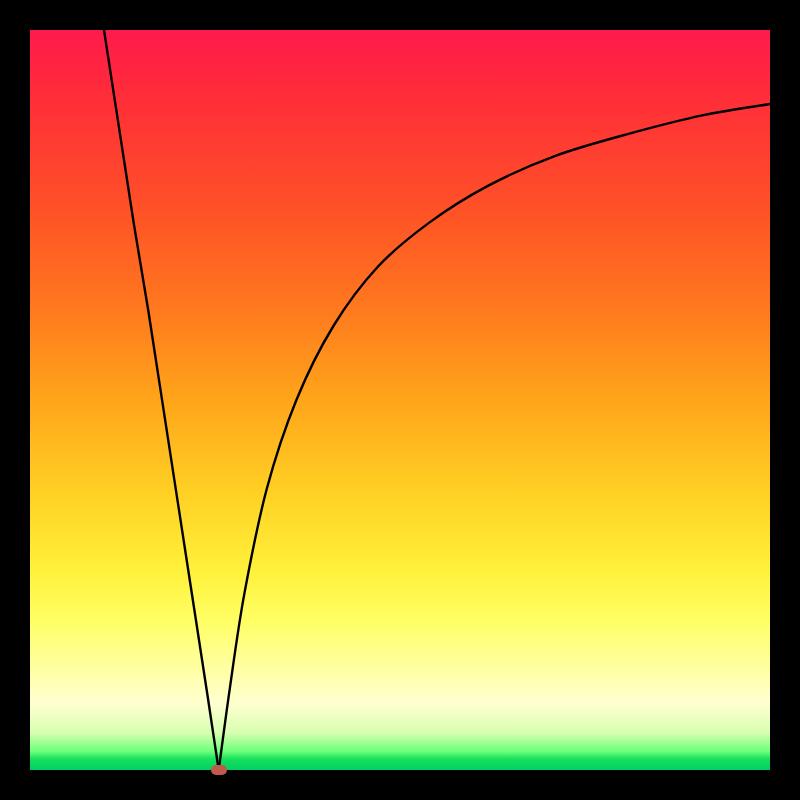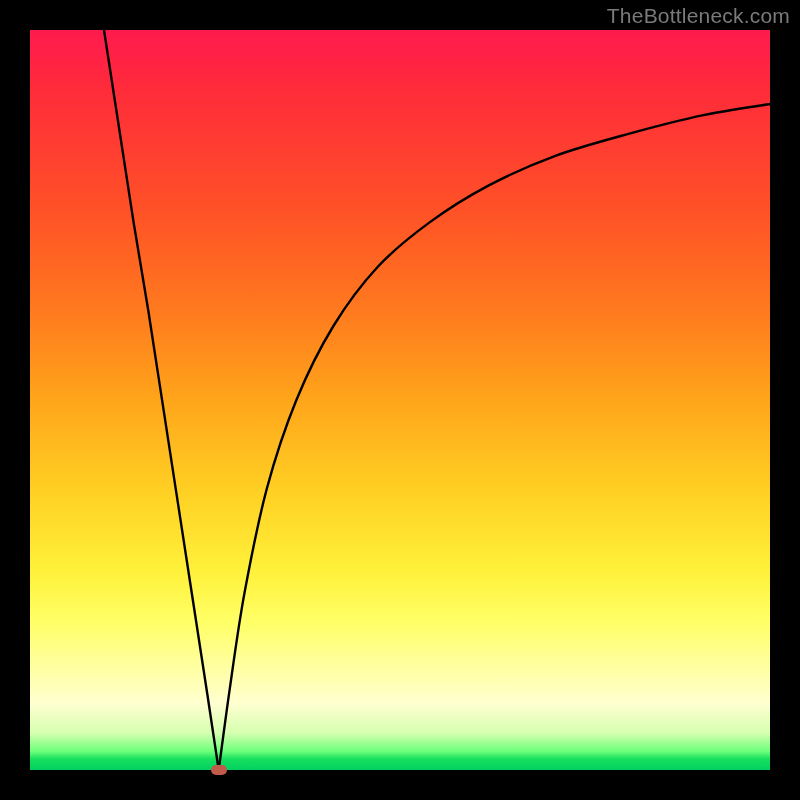--- a/index.html
+++ b/index.html
@@ -66,21 +66,20 @@
     border-radius: 5px;
     background: #c05a4a;
     transform: translate(-50%, -50%);
   }
 </style>
 </head>
 <body>
 
 <div class="frame">
 
-  <div class="watermark">TheBottleneck.com</div>
 
   <div class="plot">
 
     <svg class="curve" viewBox="0 0 740 740" preserveAspectRatio="none">
       <path id="left-branch" fill="none" stroke="#000" stroke-width="2.4" stroke-linecap="round" d="M 74.0 0.0 L 88.8 96.2 L 103.6 192.4 L 118.4 281.2 L 133.2 377.4 L 148.0 473.6 L 162.8 569.8 L 177.6 666.0 L 188.7 740.0"></path>
       <path id="right-branch" fill="none" stroke="#000" stroke-width="2.4" stroke-linecap="round" d="M 188.7 740.0 C 190.6 726.4, 195.5 688.2, 199.8 658.6 C 204.1 629.0, 208.4 595.7, 214.6 562.4 C 220.8 529.1, 228.2 490.9, 236.8 458.8 C 245.4 426.7, 255.3 397.1, 266.4 370.0 C 277.5 342.9, 289.8 318.2, 303.4 296.0 C 317.0 273.8, 331.8 254.1, 347.8 236.8 C 363.8 219.5, 381.1 206.0, 399.6 192.4 C 418.1 178.8, 437.8 166.5, 458.8 155.4 C 479.8 144.3, 502.0 134.4, 525.4 125.8 C 548.8 117.2, 574.7 110.4, 599.4 103.6 C 624.1 96.8, 650.0 90.0, 673.4 85.1 C 696.8 80.2, 728.9 75.9, 740.0 74.0"></path>
     </svg>
 
     <div class="marker" id="min-marker" style="left: 188.7px; top: 740px;"></div>
   </div>

